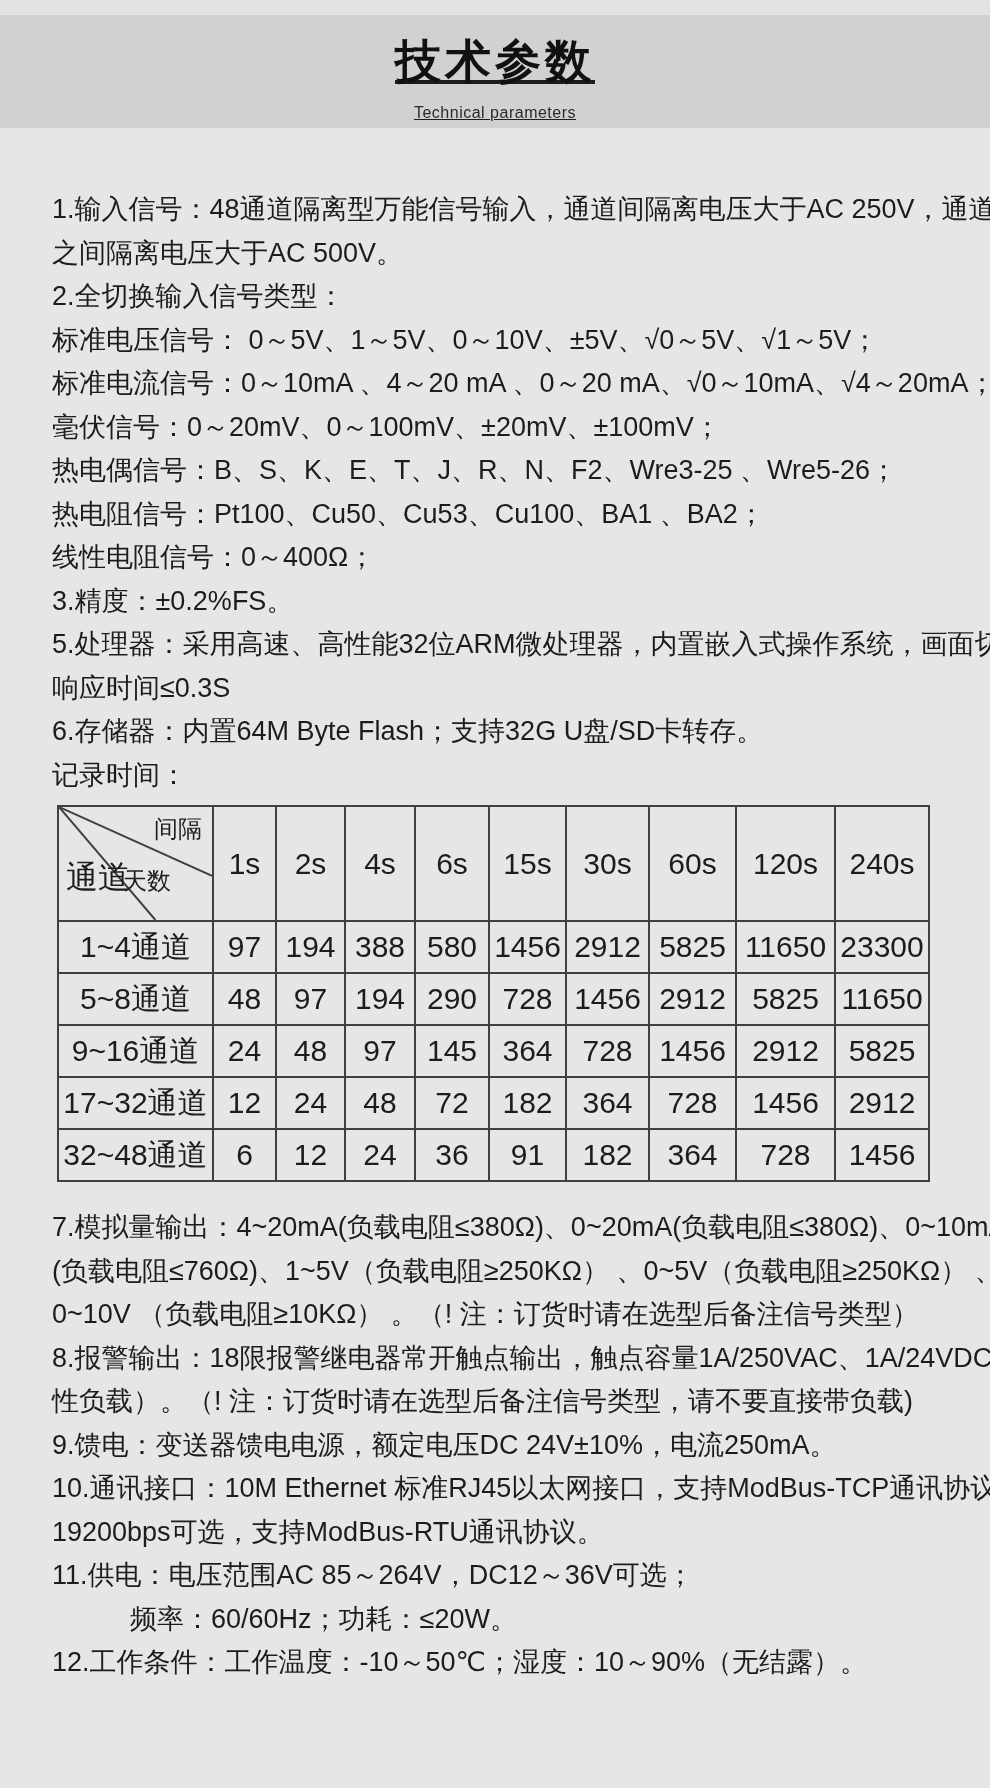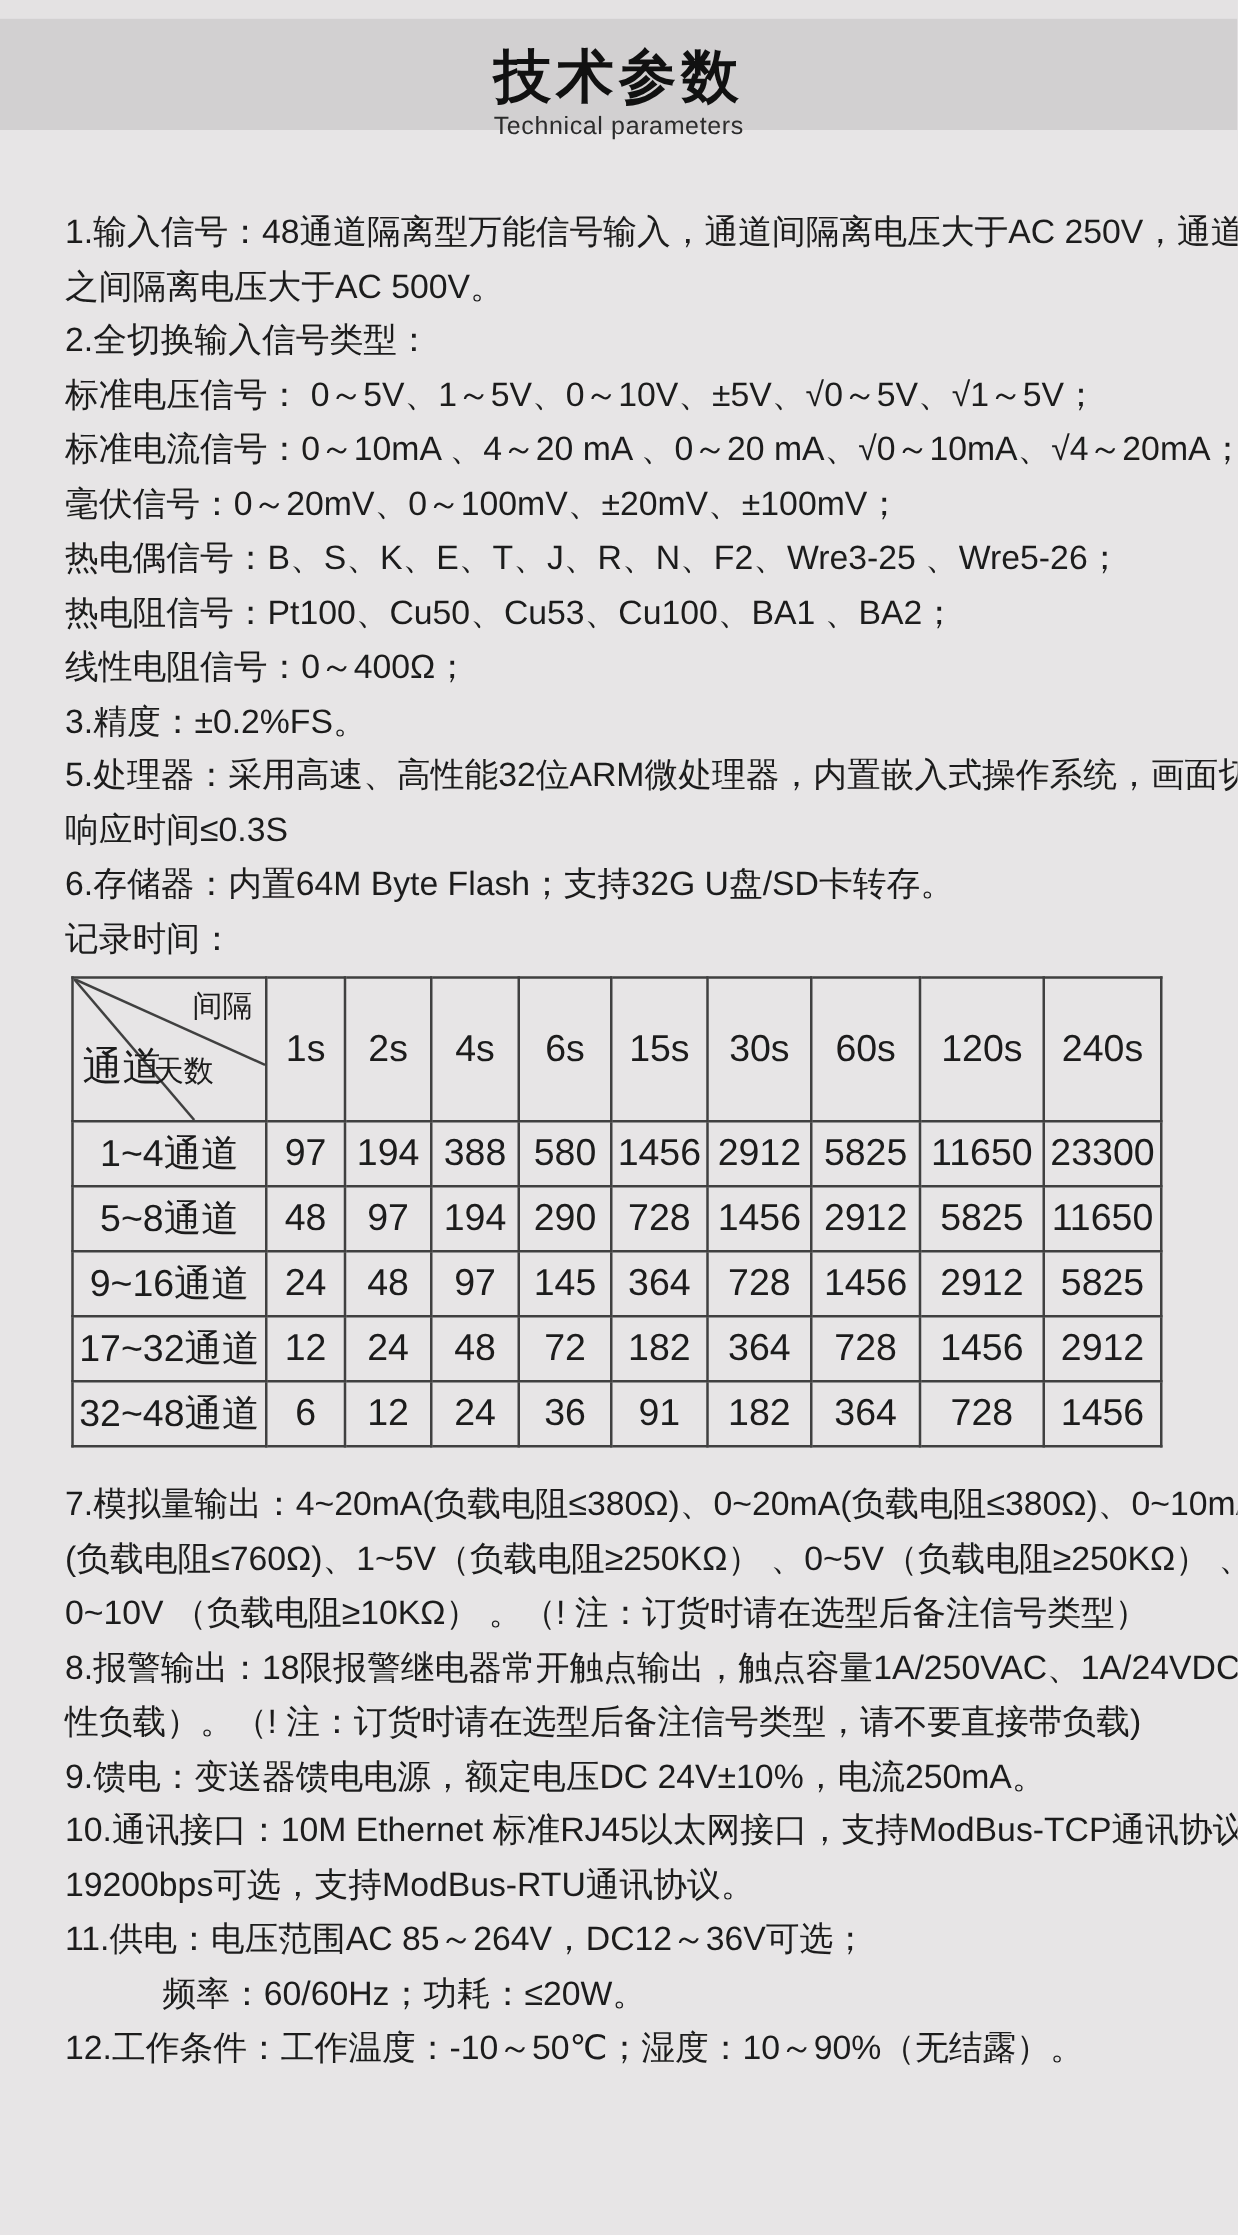--- a/index.html
+++ b/index.html
@@ -6,29 +6,29 @@
   html, body { width: 990px; }
   body {
     width: 990px; height: 1788px;
     background: #e7e5e6;
     font-family: "Liberation Sans", "DejaVu Sans", sans-serif;
     color: #1c1c1c;
     overflow: hidden;
   }
   .top-strip { height: 15px; background: #e4e2e3; }
   .header {
-    height: 89px; background: #d2d0d1;
-    text-align: center; padding-top: 20px;
+    height: 113px; background: #d2d0d1;
+    text-align: center; padding-top: 20px; text-decoration: underline;
   }
   .header h1 {
     font-size: 46px; font-weight: 700; letter-spacing: 4px; color: #111;
     line-height: 52px;
   }
   .header .subtitle {
-    font-size: 20px; color: #2b2b2b; letter-spacing: 0.5px; margin-top: 3px;
+    font-size: 16px; color: #2b2b2b; letter-spacing: 0.5px; margin-top: 17px;
   }
   .content { padding: 0 36px 0 52px; }
   .lines.pre { margin-top: 60px; }
   .lines.post { margin-top: 24px; }
   .line {
     font-size: 27px; line-height: 43.5px; white-space: nowrap;
     color: #1c1c1c;
   }
   .line.indent { padding-left: 78px; }
 

